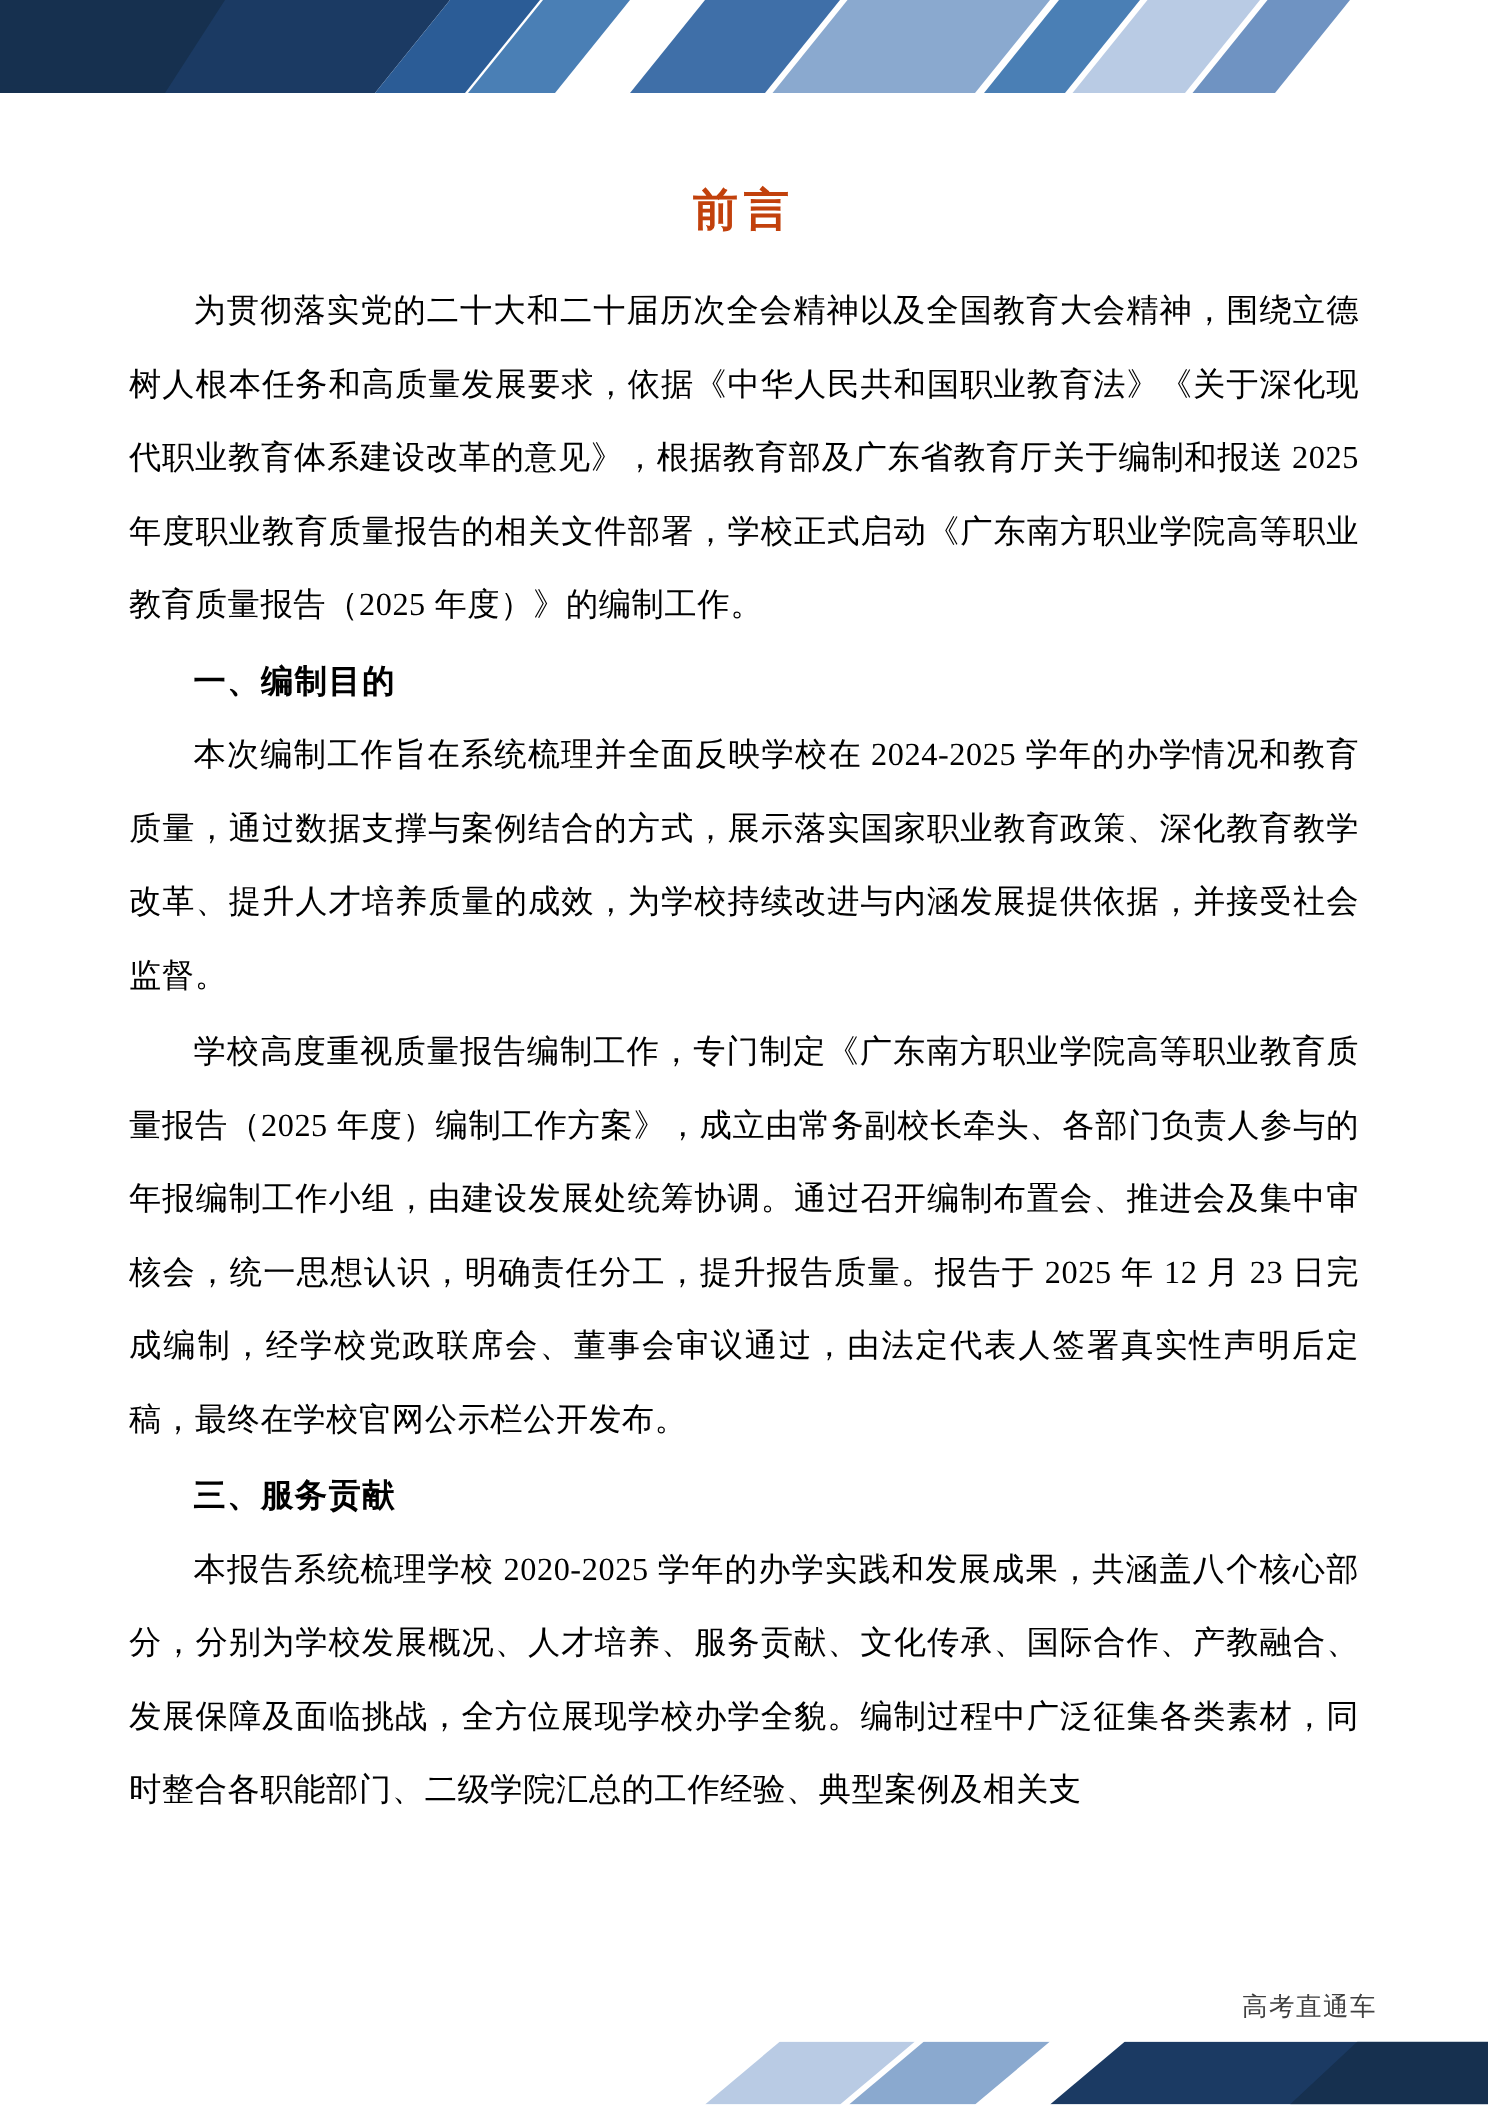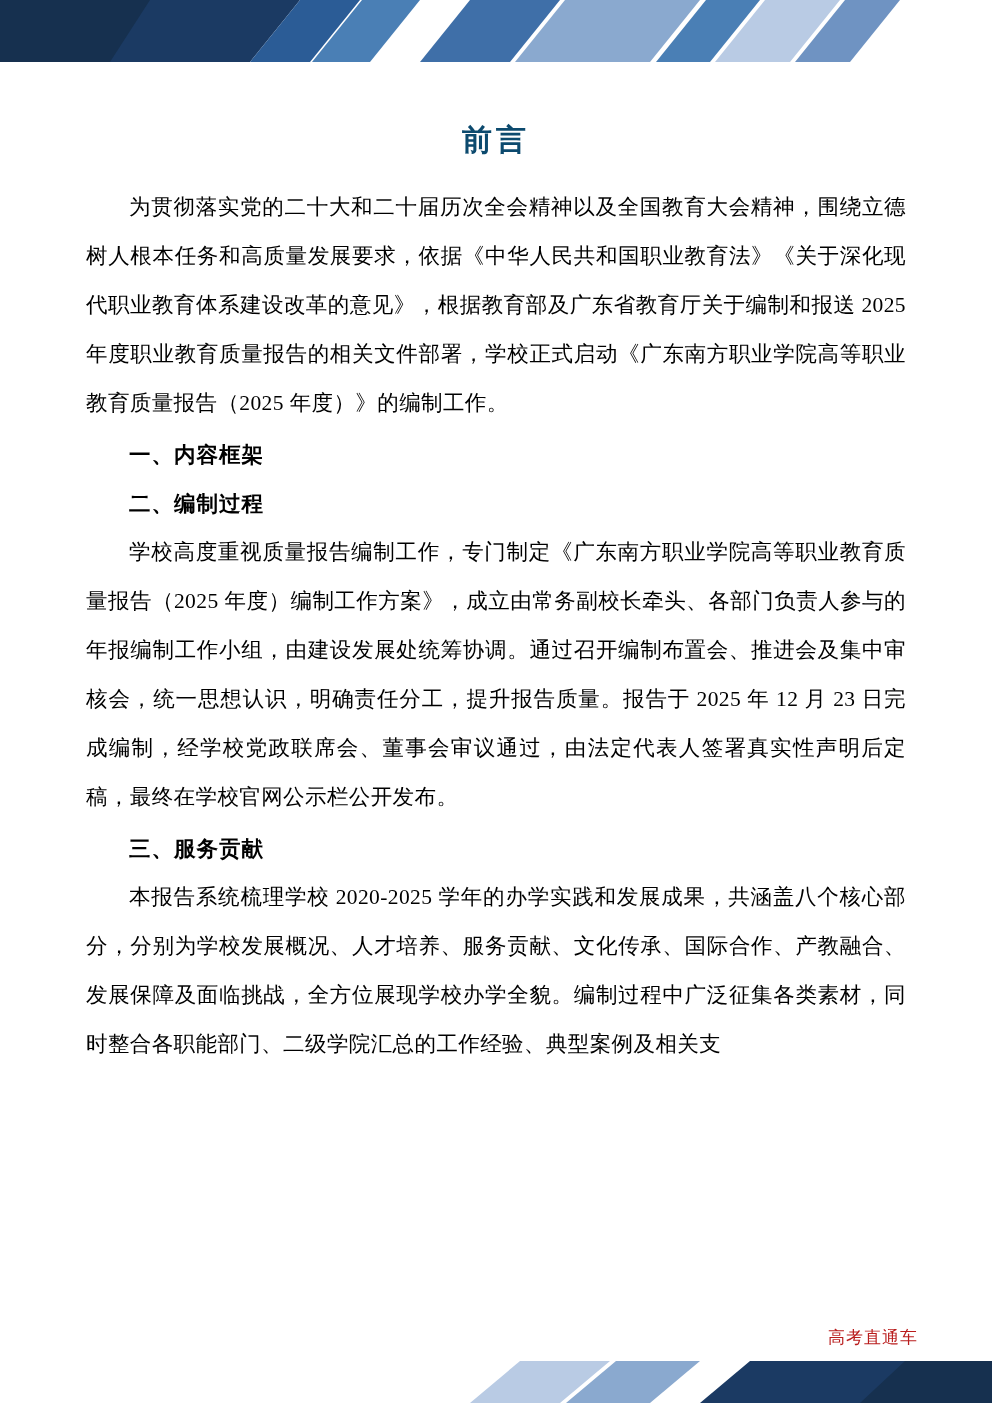--- a/index.html
+++ b/index.html
@@ -47,21 +47,21 @@
     box-sizing: border-box;
     padding: 0 86px;
   }
 
   .doc-title {
     text-align: center;
     font-size: 30px;
     font-weight: bold;
     letter-spacing: 4px;
     margin: 58px 0 22px 0;
-    color: #0c4a6e;
+    color: #c2410c;
     font-family: "DejaVu Serif", "Liberation Serif", serif;
   }
 
   p.body-text {
     font-size: 21.5px;
     line-height: 49px;
     text-align: justify;
     text-justify: inter-ideograph;
     margin: 0 0 2px 0;
     color: #000000;
@@ -78,21 +78,21 @@
     color: #000;
     letter-spacing: 1px;
     font-family: "DejaVu Sans", "Liberation Sans", sans-serif;
   }
 
   .watermark {
     position: absolute;
     right: 74px;
     bottom: 54px;
     font-size: 17px;
-    color: #b91c1c;
+    color: #404040;
     letter-spacing: 1px;
     font-family: "DejaVu Sans", "Liberation Sans", sans-serif;
   }
 </style>
 </head>
 <body>
 
 <div class="top-banner">
   <svg width="992" height="62" viewBox="0 0 992 62" xmlns="http://www.w3.org/2000/svg">
     <rect x="0" y="0" width="992" height="62" fill="#ffffff"></rect>
@@ -111,24 +111,24 @@
 
     <rect x="0" y="57" width="110" height="5" fill="#16304f"></rect>
   </svg>
 </div>
 
 <div class="page">
   <h1 class="doc-title">前言</h1>
 
   <p class="body-text">为贯彻落实党的二十大和二十届历次全会精神以及全国教育大会精神，围绕立德树人根本任务和高质量发展要求，依据《中华人民共和国职业教育法》《关于深化现代职业教育体系建设改革的意见》，根据教育部及广东省教育厅关于编制和报送 2025 年度职业教育质量报告的相关文件部署，学校正式启动《广东南方职业学院高等职业教育质量报告（2025 年度）》的编制工作。</p>
 
-  <h2 class="section-heading">一、内容框架</h2>
+  <h2 class="section-heading">一、编制目的</h2>
 
+  <p class="body-text">本次编制工作旨在系统梳理并全面反映学校在 2024-2025 学年的办学情况和教育质量，通过数据支撑与案例结合的方式，展示落实国家职业教育政策、深化教育教学改革、提升人才培养质量的成效，为学校持续改进与内涵发展提供依据，并接受社会监督。</p>
 
-  <h2 class="section-heading">二、编制过程</h2>
 
   <p class="body-text">学校高度重视质量报告编制工作，专门制定《广东南方职业学院高等职业教育质量报告（2025 年度）编制工作方案》，成立由常务副校长牵头、各部门负责人参与的年报编制工作小组，由建设发展处统筹协调。通过召开编制布置会、推进会及集中审核会，统一思想认识，明确责任分工，提升报告质量。报告于 2025 年 12 月 23 日完成编制，经学校党政联席会、董事会审议通过，由法定代表人签署真实性声明后定稿，最终在学校官网公示栏公开发布。</p>
 
   <h2 class="section-heading">三、服务贡献</h2>
 
   <p class="body-text">本报告系统梳理学校 2020-2025 学年的办学实践和发展成果，共涵盖八个核心部分，分别为学校发展概况、人才培养、服务贡献、文化传承、国际合作、产教融合、发展保障及面临挑战，全方位展现学校办学全貌。编制过程中广泛征集各类素材，同时整合各职能部门、二级学院汇总的工作经验、典型案例及相关支</p>
 </div>
 
 <div class="watermark">高考直通车</div>
 

